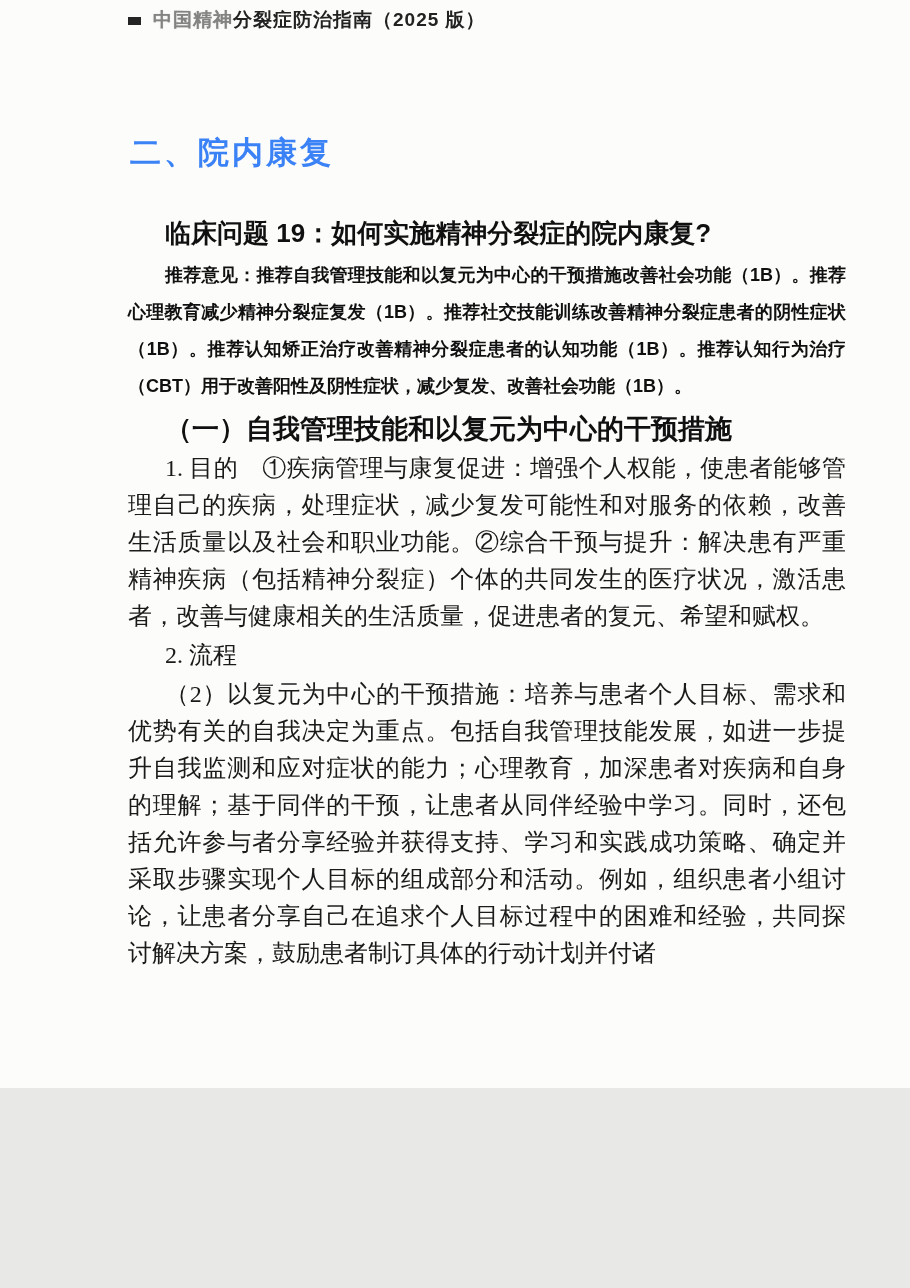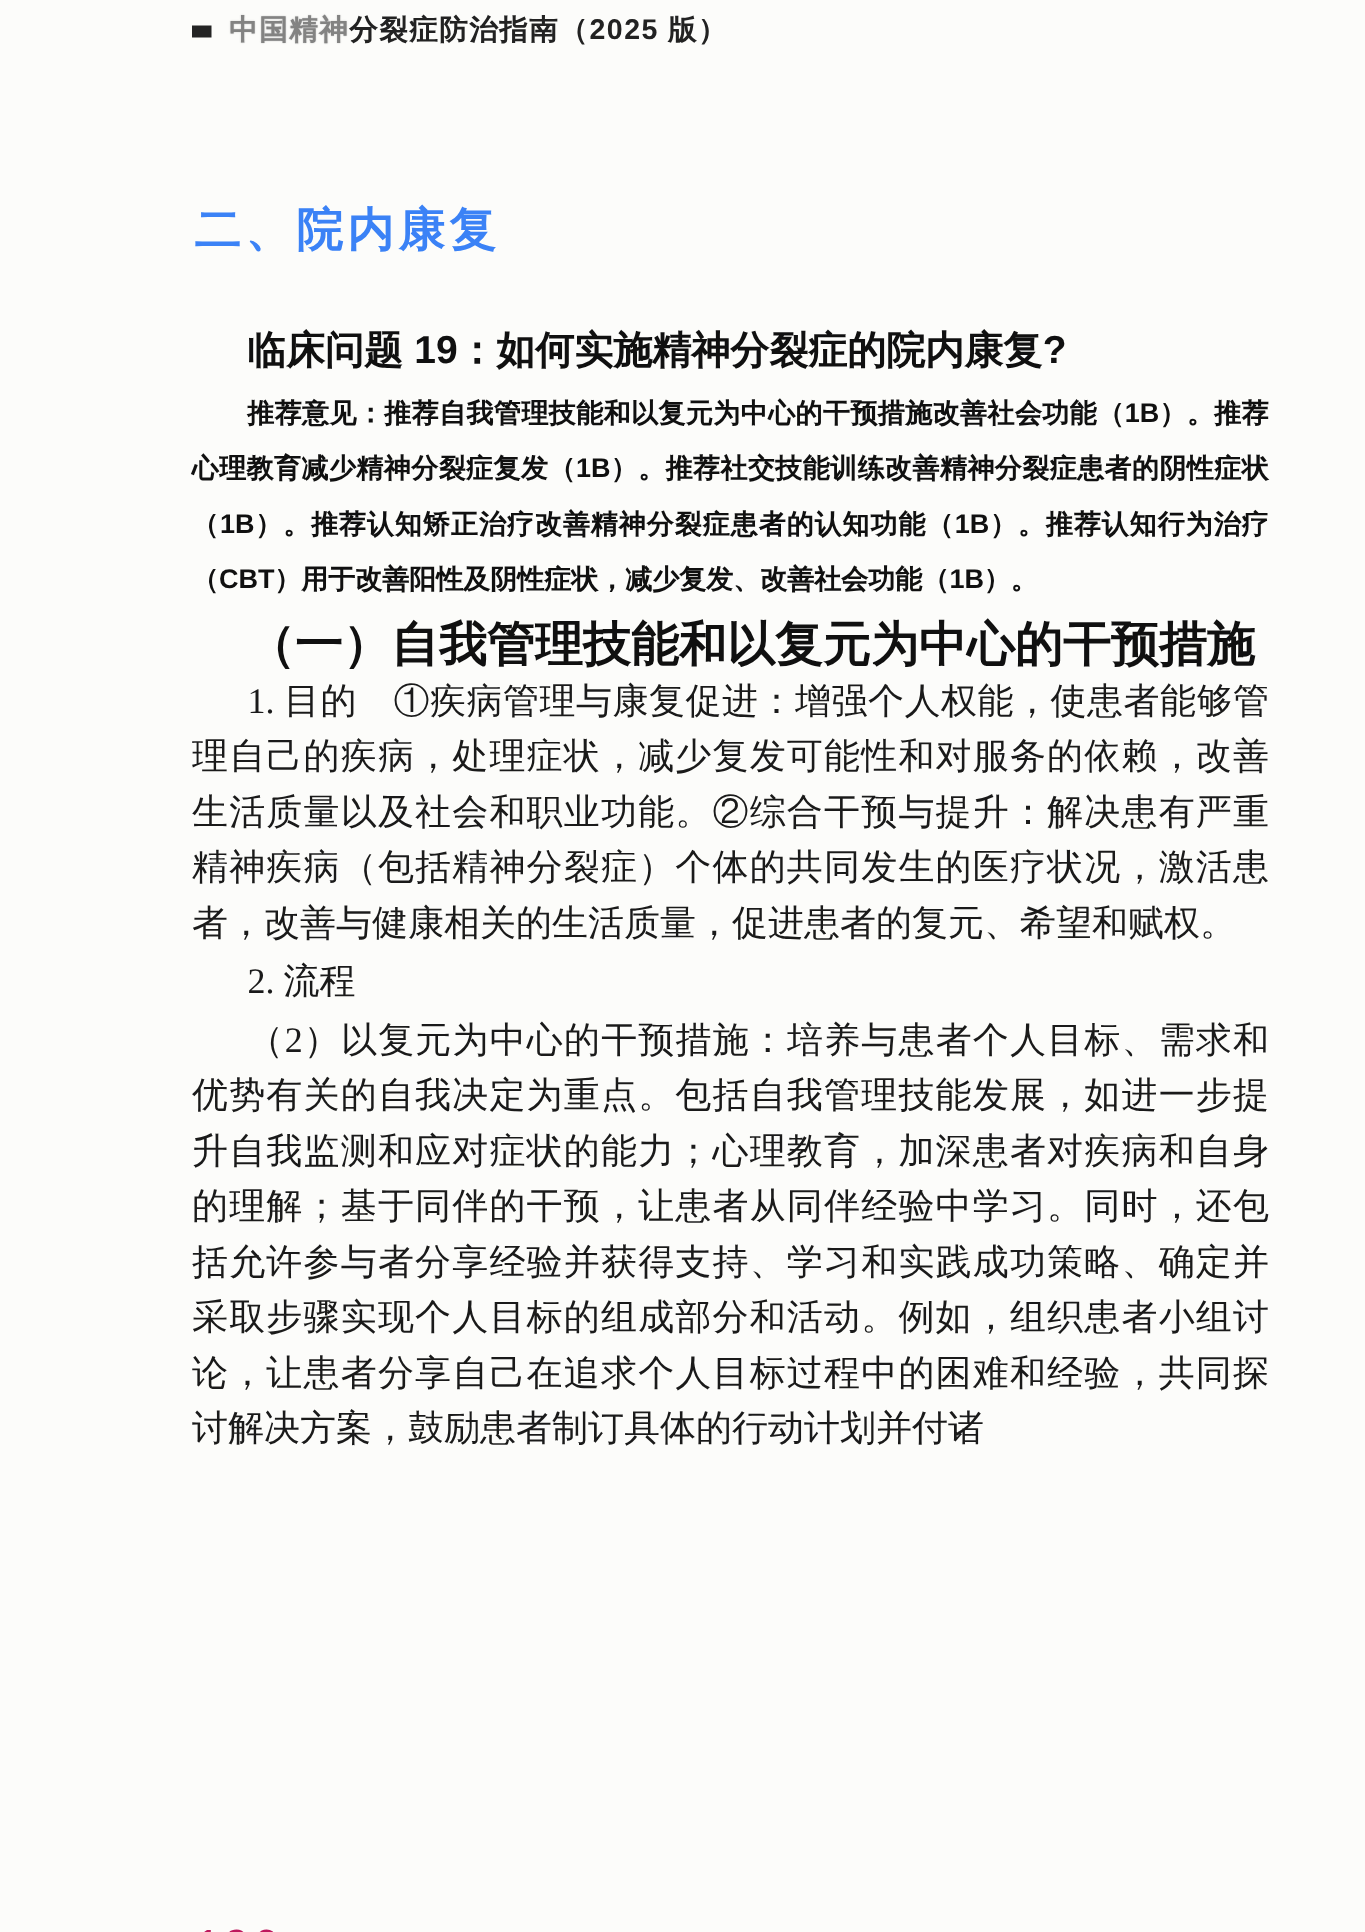--- a/index.html
+++ b/index.html
@@ -3,21 +3,21 @@
 <meta charset="utf-8">
 <style>
   html, body {
     margin: 0;
     padding: 0;
     background: #e8e8e6;
   }
   .page {
     position: relative;
     width: 910px;
-    height: 1288px;
+    height: 1088px;
     margin: 0 auto;
     background: #fcfcfa;
     color: #161616;
     overflow: hidden;
     font-family: "Liberation Serif", "DejaVu Serif", serif;
   }
   
   .running-header {
     position: absolute;
     left: 128px;
@@ -77,21 +77,21 @@
     font-size: 18px;
     font-weight: bold;
     line-height: 37px;
     text-indent: 37px;
     text-align: justify;
     color: #101010;
   }
   .subsection-title {
     margin: 3px 0 0 0;
     font-family: "Liberation Sans", "DejaVu Sans", sans-serif;
-    font-size: 32px;
+    font-size: 27px;
     font-weight: bold;
     line-height: 42px;
     text-indent: 37px;
     color: #101010;
   }
   .para {
     margin: 0;
     font-size: 24px;
     line-height: 37px;
     text-indent: 37px;

